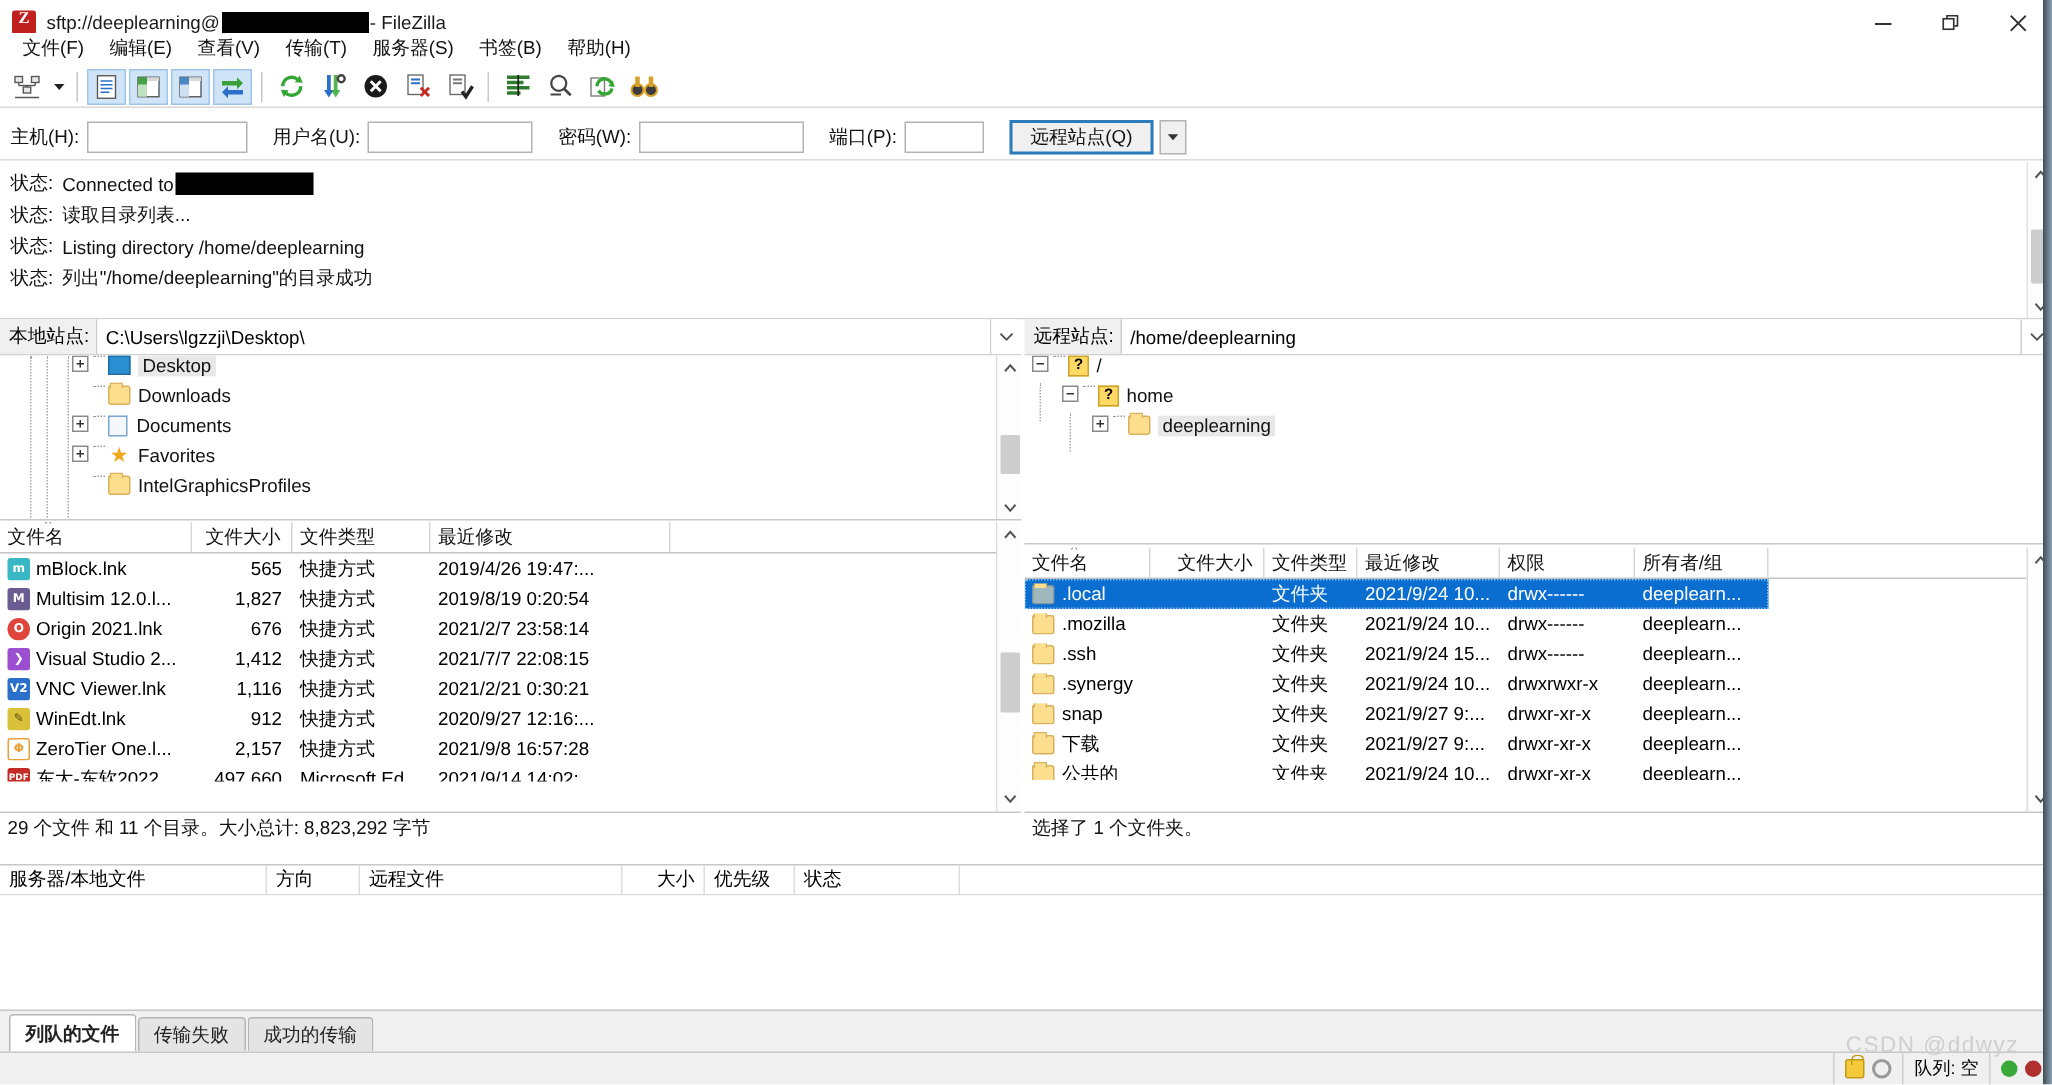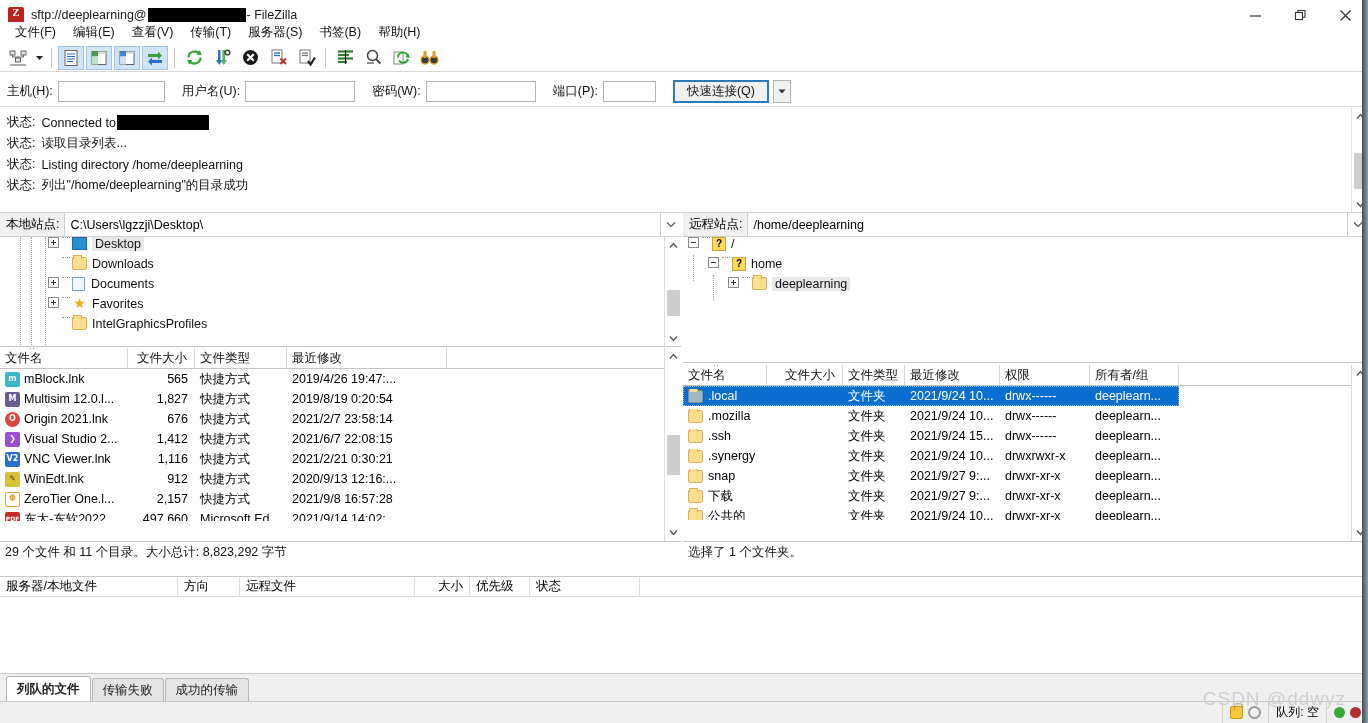--- a/index.html
+++ b/index.html
@@ -279,21 +279,21 @@
     border: 1.5px solid #c09b14; border-bottom: none; border-radius: 4px 4px 0 0;
   }
   .cert-ico {
     width: 13px; height: 13px; border: 2px solid #9a9a9a; border-radius: 50%;
     position: relative;
   }
   .dot-green { width: 11px; height: 11px; border-radius: 50%; background: #3aa93a; }
   .dot-red { width: 11px; height: 11px; border-radius: 50%; background: #b03030; }
   .watermark {
     position: absolute; right: 22px; top: 688px;
-    font-size: 19px; color: #cfcfcf; letter-spacing: 1px;
+    font-size: 15px; color: #cfcfcf; letter-spacing: 1px;
     font-family: "Liberation Sans", sans-serif;
   }
   .rightedge {
     position: absolute; right: 0; top: 0; width: 6px; height: 723px;
     background: linear-gradient(to right, #3f4d56, #8aa1b0);
   }
   .topstripe {
     position: absolute; left: 560px; top: 0; width: 60px; height: 3px; background: #6e8b9e;
   }
 </style>
@@ -474,21 +474,21 @@
 
   <div class="qbar">
     <span class="qlabel">主机(H):</span>
     <input class="qinput" style="width: 107px;" value="">
     <span class="qlabel">用户名(U):</span>
     <input class="qinput" style="width: 110px;" value="">
     <span class="qlabel">密码(W):</span>
     <input class="qinput" type="password" style="width: 110px;" value="">
     <span class="qlabel">端口(P):</span>
     <input class="qinput" style="width: 53px;" value="">
-    <button class="qbtn">快速连接(Q)</button>
+    <button class="qbtn">远程站点(Q)</button>
     <div class="qbtn-drop">
       <svg width="8" height="8" viewBox="0 0 8 8">
           <polygon points="0.5,2.5 7.5,2.5 4,6.5" fill="#333"></polygon>
         </svg>
     </div>
   </div>
 
   <div class="logpane">
     <div class="logrow" style="margin-top:4px">
       <span class="logkey">状态:</span>
@@ -638,41 +638,41 @@
         <div class="lcell" style="width:160px">2021/2/7 23:58:14</div>
       </div>
 
       <div class="lrow">
         <div class="lcell" style="width:128px">
           <span class="ficon" style="background:#9b4fd0;">❯</span>
           <span>Visual Studio 2...</span>
         </div>
         <div class="lcell num" style="width:67px">1,412</div>
         <div class="lcell" style="width:92px">快捷方式</div>
-        <div class="lcell" style="width:160px">2021/6/7 22:08:15</div>
+        <div class="lcell" style="width:160px">2021/7/7 22:08:15</div>
       </div>
 
       <div class="lrow">
         <div class="lcell" style="width:128px">
           <span class="ficon" style="background:#2a6fc9;">V2</span>
           <span>VNC Viewer.lnk</span>
         </div>
         <div class="lcell num" style="width:67px">1,116</div>
         <div class="lcell" style="width:92px">快捷方式</div>
         <div class="lcell" style="width:160px">2021/2/21 0:30:21</div>
       </div>
 
       <div class="lrow">
         <div class="lcell" style="width:128px">
           <span class="ficon" style="background:#d9c23a;color:#5a4a00;">✎</span>
           <span>WinEdt.lnk</span>
         </div>
         <div class="lcell num" style="width:67px">912</div>
         <div class="lcell" style="width:92px">快捷方式</div>
-        <div class="lcell" style="width:160px">2020/9/13 12:16:...</div>
+        <div class="lcell" style="width:160px">2020/9/27 12:16:...</div>
       </div>
 
       <div class="lrow">
         <div class="lcell" style="width:128px">
           <span class="ficon" style="background:#fff;border:1px solid #e8a13a;color:#e8a13a;">Φ</span>
           <span>ZeroTier One.l...</span>
         </div>
         <div class="lcell num" style="width:67px">2,157</div>
         <div class="lcell" style="width:92px">快捷方式</div>
         <div class="lcell" style="width:160px">2021/9/8 16:57:28</div>

